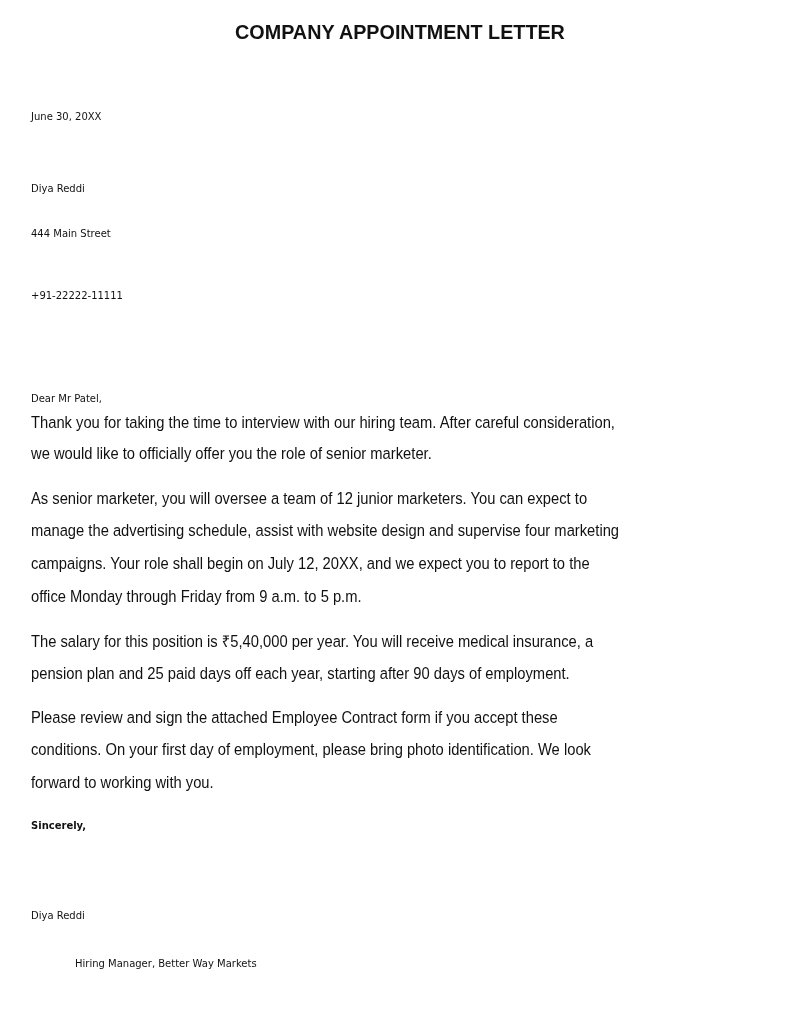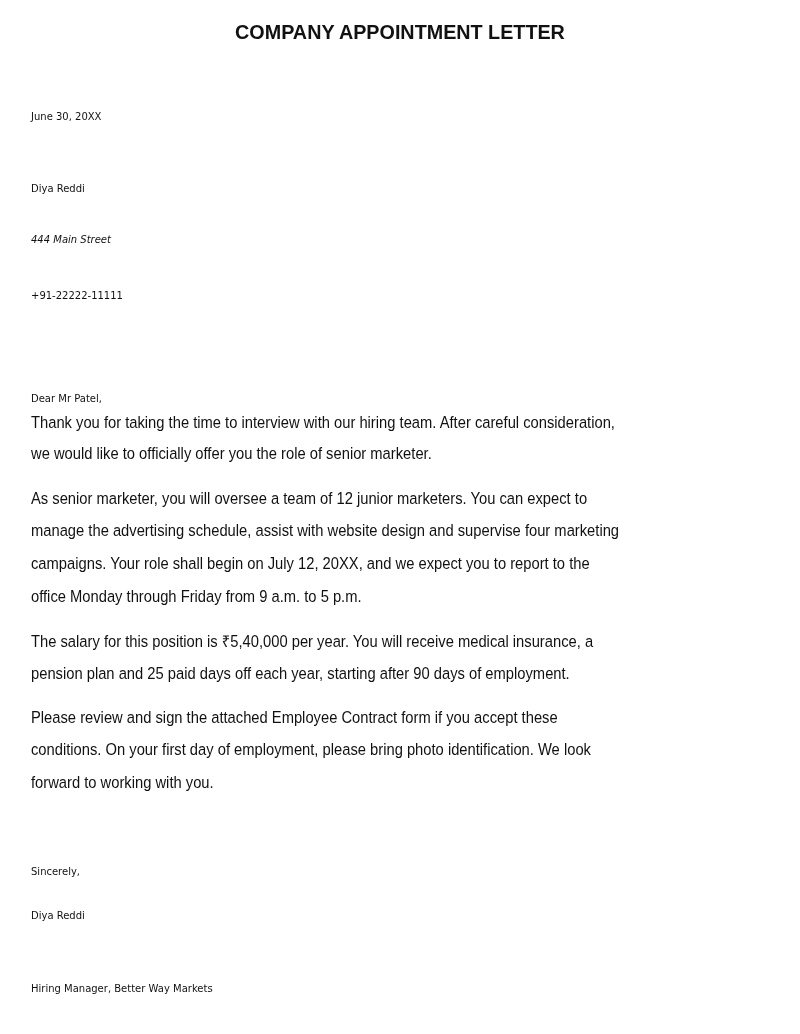--- a/index.html
+++ b/index.html
@@ -54,21 +54,21 @@
 </head>
 <body>
 
 <div class="page">
 
   <h1 class="title">COMPANY APPOINTMENT LETTER</h1>
 
   <p class="line" style="top:107px;">June 30, 20XX</p>
 
   <p class="line" style="top:179px;">Diya Reddi</p>
-  <p class="line" style="top:230px;font-style:italic;">444 Main Street</p>
+  <p class="line" style="top:224px;">444 Main Street</p>
   <p class="line" style="top:286px;">+91-22222-11111</p>
 
   <p class="line" style="top:353px;margin-top:36px;">Dear Mr Patel,</p>
 
   <div>
     <p class="body-line" style="top:412px; transform:scaleX(0.905);">Thank you for taking the time to interview with our hiring team. After careful consideration,</p>
     <p class="body-line" style="top:443px; transform:scaleX(0.905);">we would like to officially offer you the role of senior marketer.</p>
   </div>
 
   <div>
@@ -82,17 +82,17 @@
     <p class="body-line" style="top:631px; transform:scaleX(0.905);">The salary for this position is ₹5,40,000 per year. You will receive medical insurance, a</p>
     <p class="body-line" style="top:663px; transform:scaleX(0.905);">pension plan and 25 paid days off each year, starting after 90 days of employment.</p>
   </div>
 
   <div>
     <p class="body-line" style="top:707px; transform:scaleX(0.905);">Please review and sign the attached Employee Contract form if you accept these</p>
     <p class="body-line" style="top:739px; transform:scaleX(0.905);">conditions. On your first day of employment, please bring photo identification. We look</p>
     <p class="body-line" style="top:772px; transform:scaleX(0.905);">forward to working with you.</p>
   </div>
 
-  <p class="line" style="top:862px;">Sincerely,</p>
+  <p class="line" style="top:816px;font-weight:bold;">Sincerely,</p>
   <p class="line" style="top:906px;">Diya Reddi</p>
-  <p class="line" style="top:979px;">Hiring Manager, Better Way Markets</p>
+  <p class="line" style="top:954px;margin-left:44px;">Hiring Manager, Better Way Markets</p>
 
 </div>
 
 </body></html>

